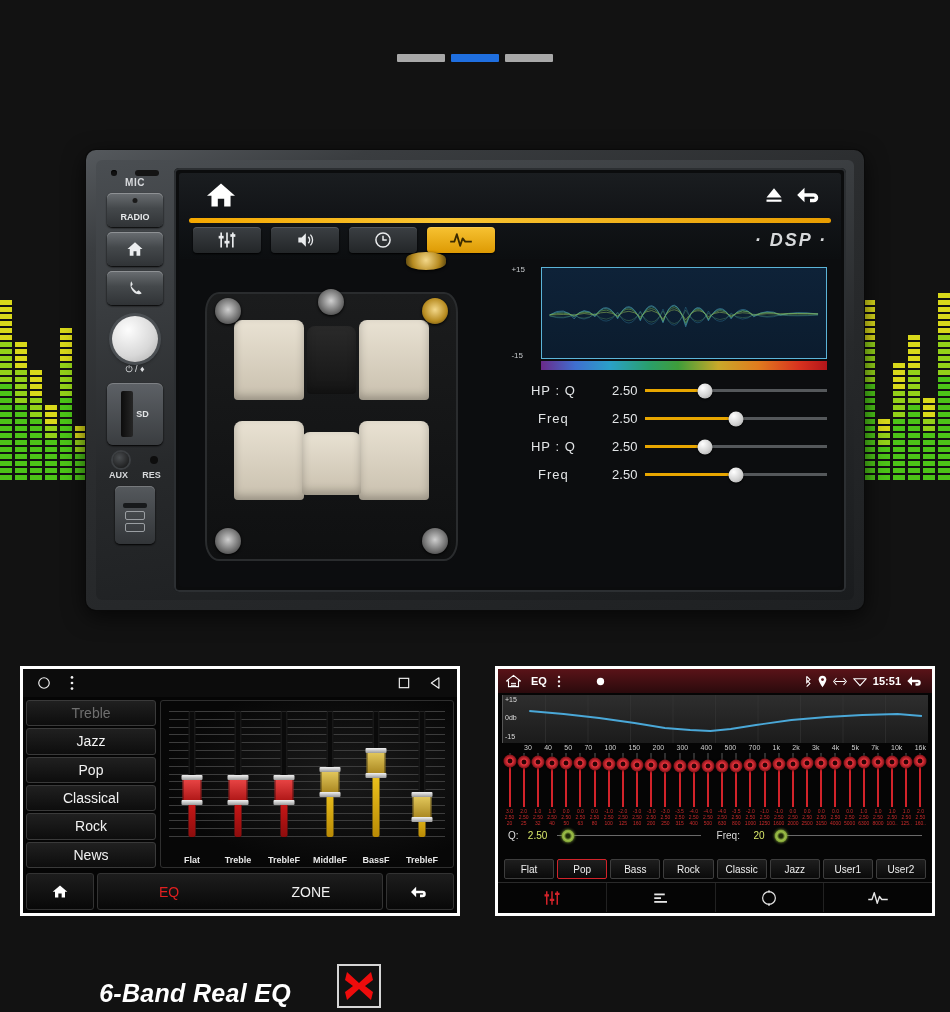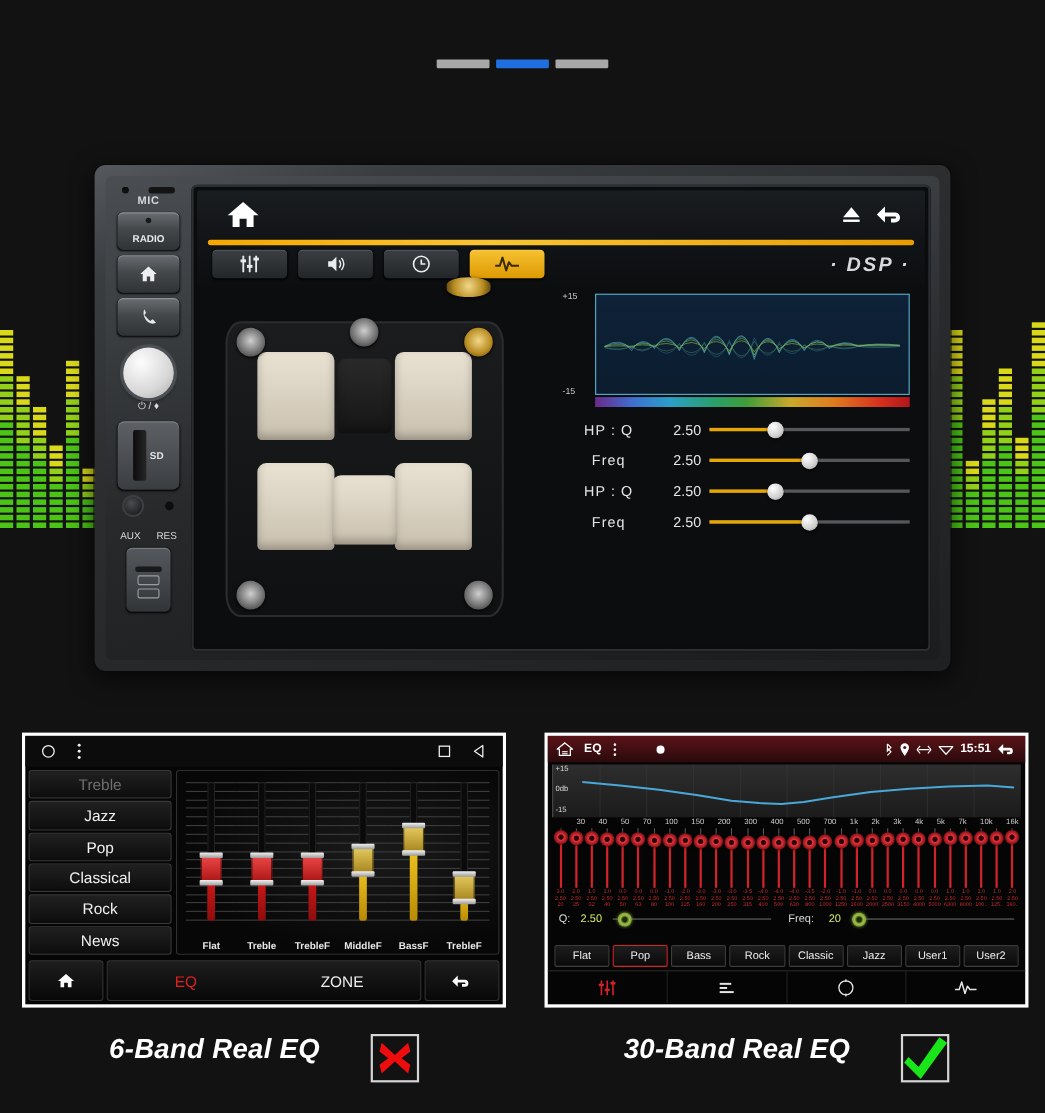--- a/index.html
+++ b/index.html
@@ -67,21 +67,21 @@
              margin-bottom: 7px; }
   .sd-card { width: 12px; height: 46px; border-radius: 2px;
              background: linear-gradient(90deg,#0c0c0c,#262626); }
   .sd-text { font-size: 9px; color: #e2e4e6; font-weight: bold; }
   .aux-row { width: 100%; display: flex; justify-content: space-around; align-items: center; }
   .aux-jack { width: 16px; height: 16px; border-radius: 50%;
               background: radial-gradient(circle at 40% 35%, #4a4d50, #111);
               box-shadow: 0 0 0 2px #3c3f42; }
   .res-hole { width: 8px; height: 8px; border-radius: 50%; background: #0d0d0d; }
   .aux-lbls { width: 100%; display: flex; justify-content: space-around;
-              font-size: 9px; color: #d6d8da; font-weight: normal; margin: 14px 0 6px 0; }
+              font-size: 9px; color: #d6d8da; font-weight: bold; margin: 2px 0 6px 0; }
   .usb-slot { width: 40px; height: 58px; border-radius: 5px;
               background: linear-gradient(180deg,#55595d,#323538);
               box-shadow: inset 0 1px 0 rgba(255,255,255,.2), 0 1px 2px #000;
               display: flex; flex-direction: column; align-items: center;
               justify-content: center; gap: 3px; padding-top: 4px; }
   .usb-bar { width: 24px; height: 5px; background: #17191b; border-radius: 2px; }
   .usb-ico { width: 20px; height: 9px; border: 1px solid #9a9ea2; border-radius: 2px; }
 
   
   .screen-bezel { flex: 1; margin: 8px 8px 8px 0; border-radius: 5px;
@@ -233,21 +233,21 @@
   .p30 { flex: 1; height: 20px; border: 1px solid #3d3d3d; border-radius: 2px;
          background: linear-gradient(180deg,#1e1e1e,#0a0a0a); color: #efefef;
          font-size: 10px; display: flex; align-items: center; justify-content: center; }
   .p30.active { border-color: #d2232a; }
   .navbar30 { display: flex; height: 30px; border-top: 1px solid #2a2a2a; }
   .nav30 { flex: 1; display: flex; align-items: center; justify-content: center;
            border-right: 1px solid #222; }
   .nav30:last-child { border-right: none; }
 
   
-  .caption { position: absolute; top: 940px; display: flex; align-items: flex-start; }
+  .caption { position: absolute; top: 964px; display: flex; align-items: flex-end; }
   .caption.left { left: 20px; width: 440px; justify-content: center; gap: 46px; }
   .caption.right { left: 495px; width: 440px; justify-content: center; gap: 46px; }
   .cap-text { color: #fff; font-style: italic; font-size: 25px; font-weight: bold;
               letter-spacing: .3px; }
   .mark { width: 44px; height: 44px; border: 2px solid #d5d5d5;
           display: flex; align-items: center; justify-content: center; }
 </style>
 </head>
 <body>
 
@@ -1441,22 +1441,14 @@
 
   <div class="caption left">
     <span class="cap-text">6-Band Real EQ</span>
     <div class="mark">
       <svg width="34" height="34" viewBox="0 0 34 34">
         <path d="M5 3 L17 14 L29 3 L31 11 L23 17 L31 23 L29 31 L17 20 L5 31 L3 23 L11 17 L3 11 Z" fill="#ee0c0c"></path>
       </svg>
     </div>
   </div>
 
-  <div class="caption right">
-    <span class="cap-text">30-Band Real EQ</span>
-    <div class="mark">
-      <svg width="42" height="42" viewBox="0 0 42 42" style="margin:-4px">
-        <path d="M6 20 L15 29 L34 2 L41 7 L17 40 L2 25 Z" fill="#19e619"></path>
-      </svg>
-    </div>
-  </div>
 
 </div>
 
 </body></html>

